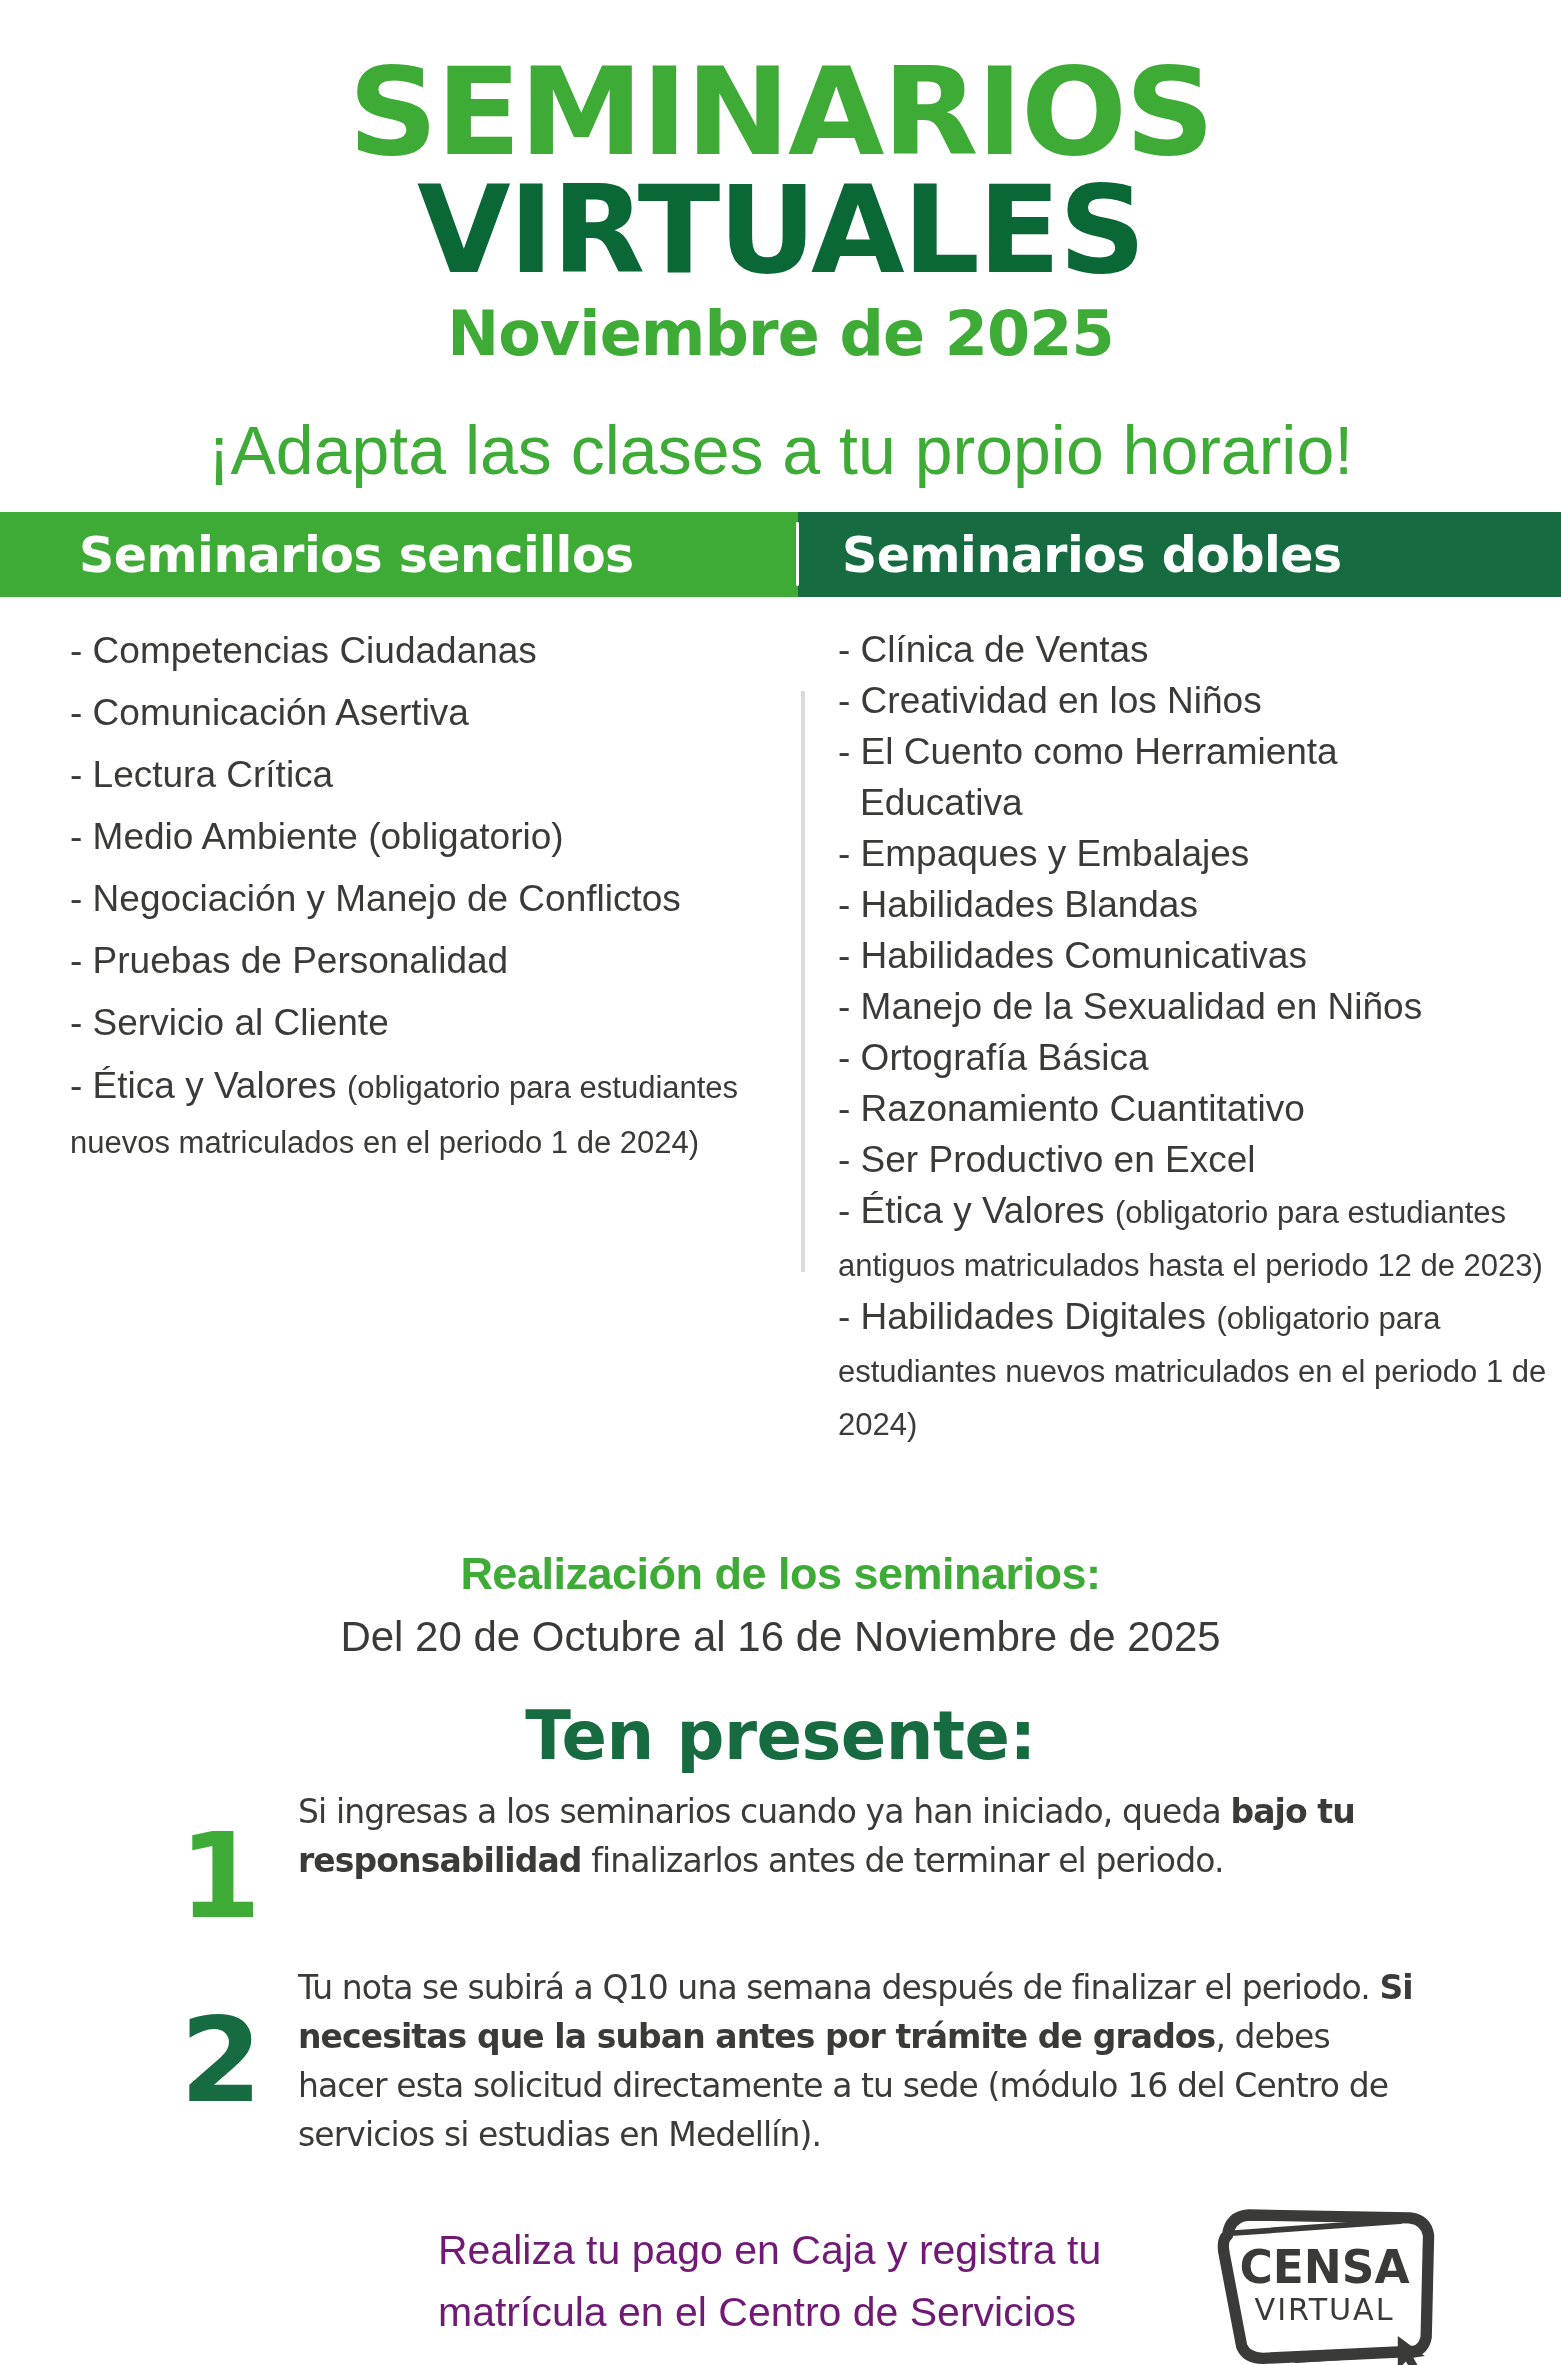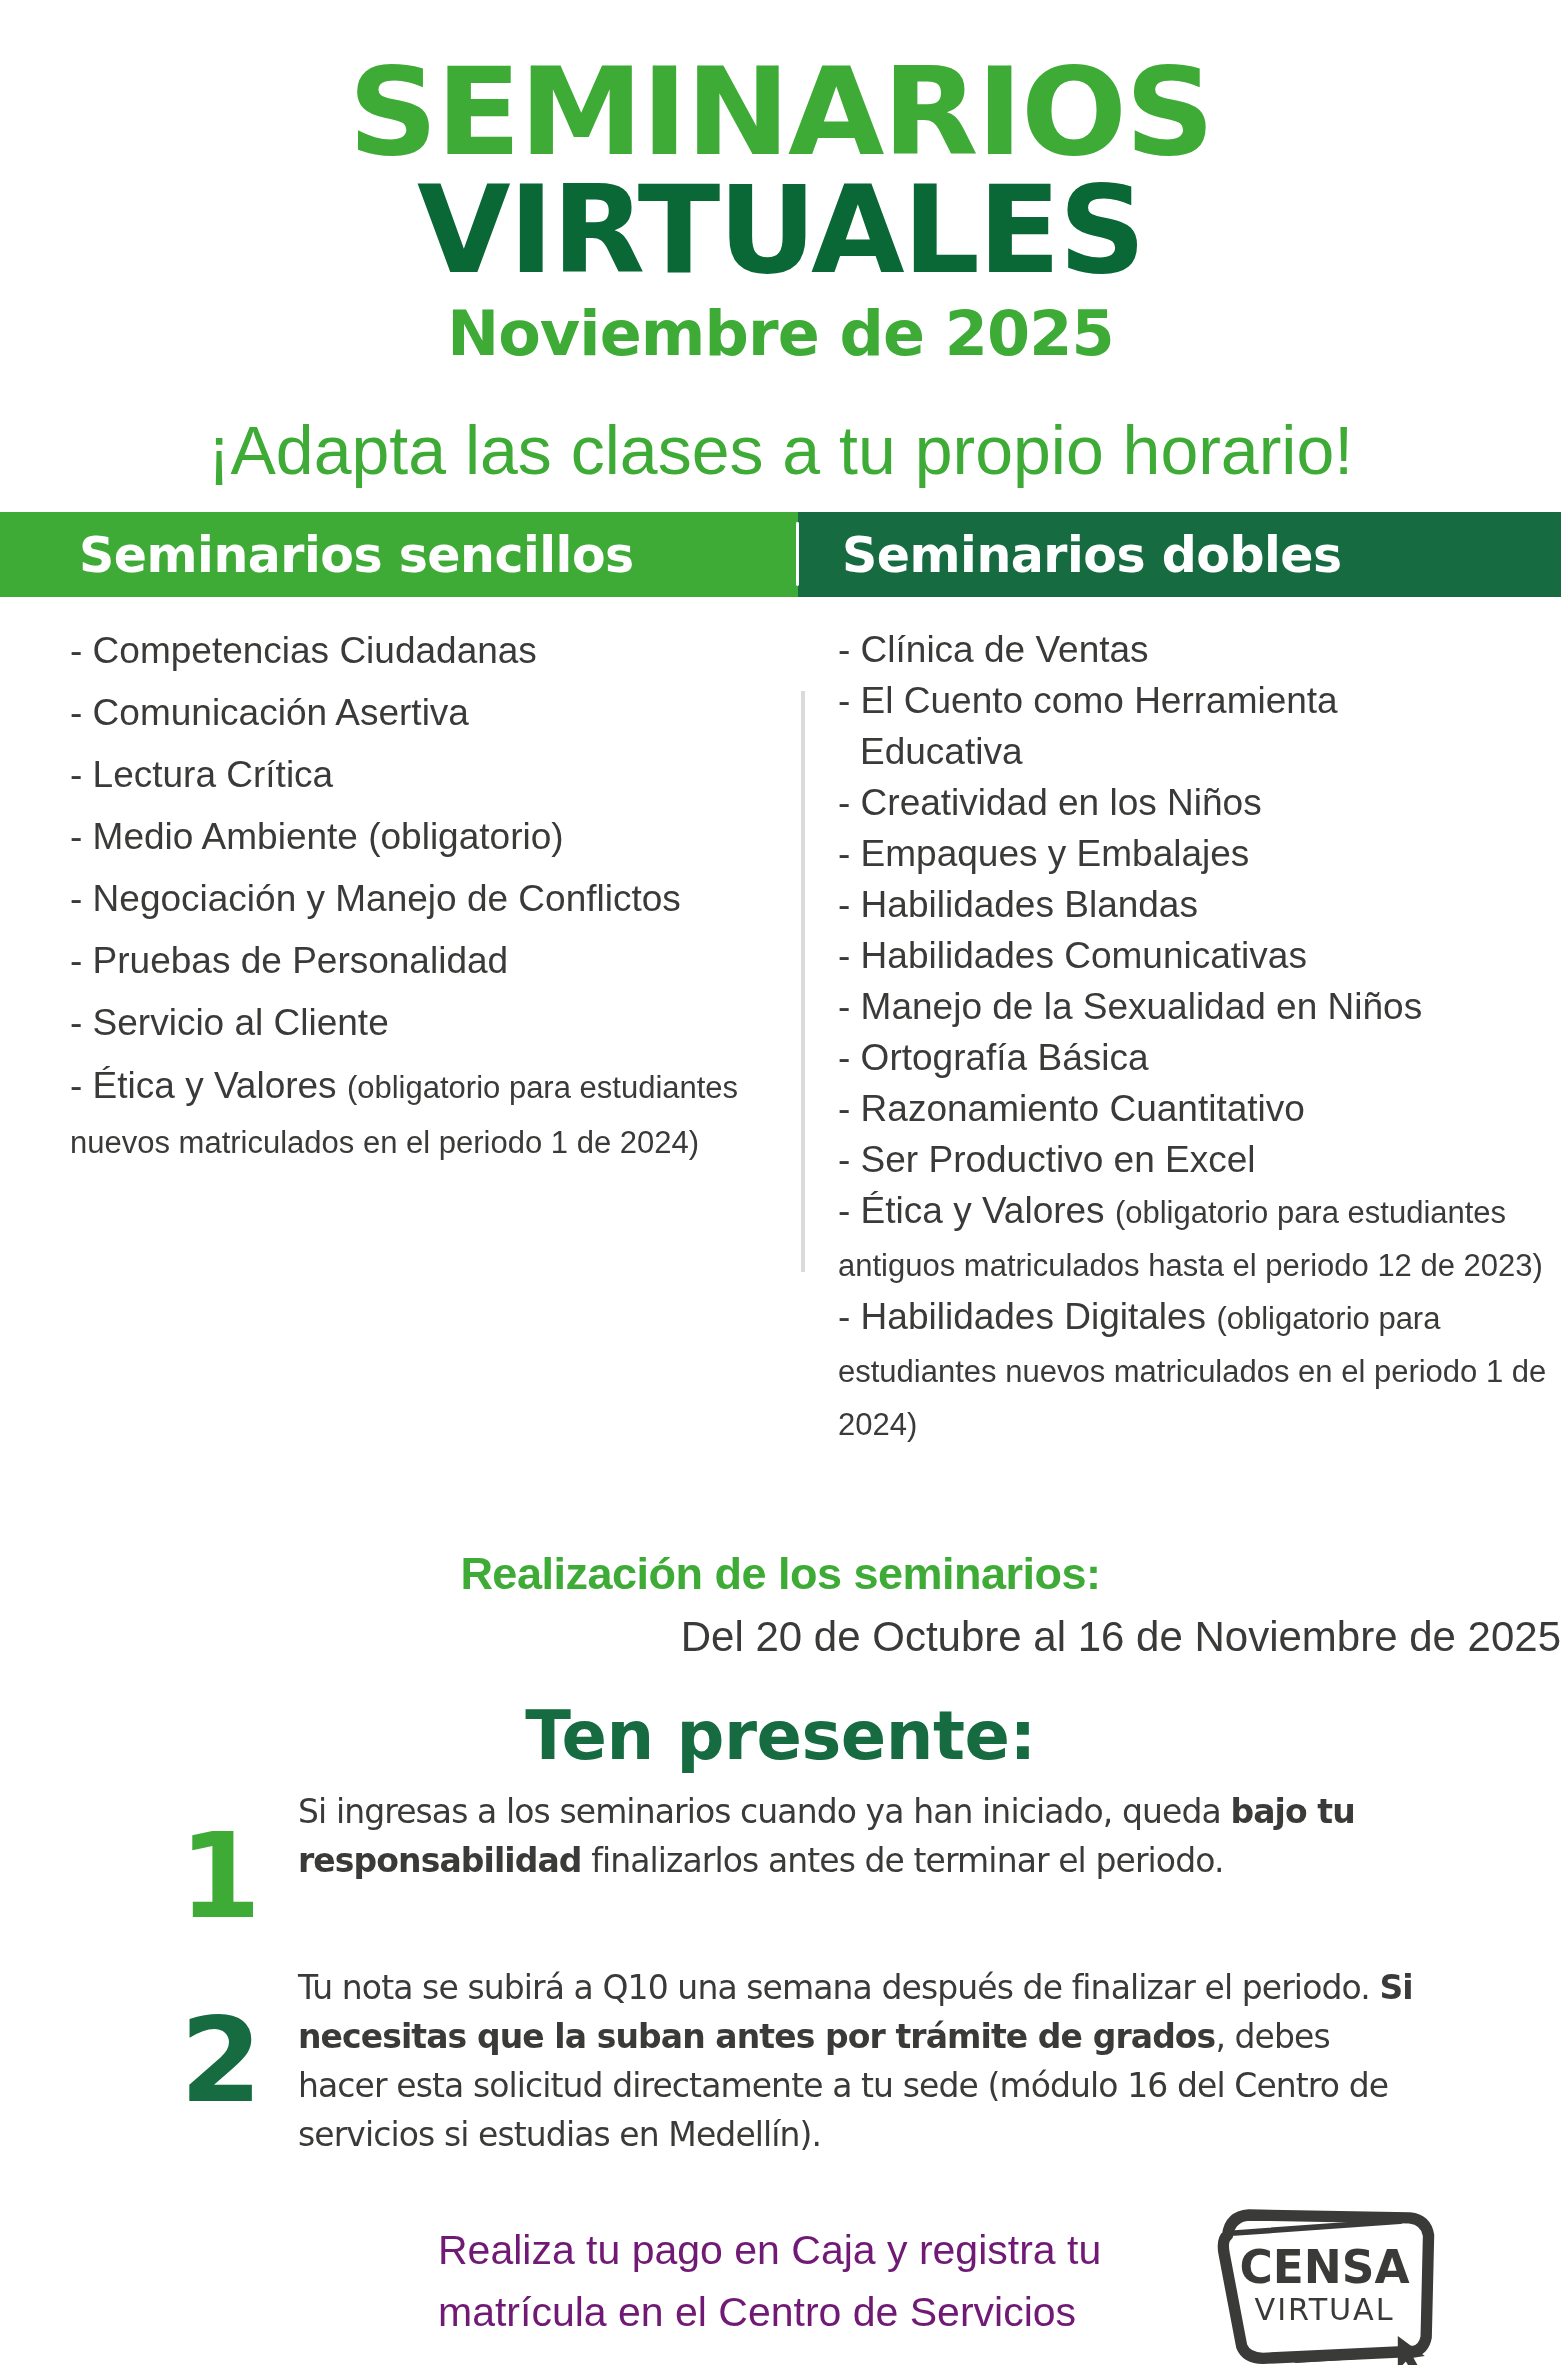--- a/index.html
+++ b/index.html
@@ -34,21 +34,21 @@
   .list-right { left: 838px; top: 624px; width: 710px; }
   .list li { font-size: 37px; line-height: 62px; }
   .list-right li { line-height: 51px; }
   .list .note { font-size: 31px; }
   .list-left li.wrap { line-height: 53px; }
   .list-right li.wrap { line-height: 51px; }
   .indent { padding-left: 22px; display: block; }
 
   .real-title { position: absolute; left: 0; width: 1561px; top: 1551px; text-align: center;
     font-family: Liberation Sans, sans-serif; font-weight: bold; font-size: 45px; line-height: 1; color: #3fab37; letter-spacing: -0.5px; }
-  .real-date { position: absolute; left: 0; width: 1561px; top: 1616px; text-align: right;
+  .real-date { position: absolute; left: 0; width: 1561px; top: 1616px; text-align: center;
     font-family: "Liberation Sans", sans-serif; font-size: 42px; line-height: 1; color: #3a3a39; }
   .ten-title { position: absolute; left: 0; width: 1561px; top: 1703px; text-align: center;
     font-family: "DejaVu Sans", sans-serif; font-weight: bold; font-size: 67px; line-height: 1; color: #176b41; letter-spacing: -0.5px; }
 
   .num { position: absolute; font-family: "DejaVu Sans", sans-serif; font-weight: bold; line-height: 1; }
   .num-1 { left: 179px; top: 1817px; font-size: 118px; color: #3fab37; }
   .num-2 { left: 180px; top: 2001px; font-size: 118px; color: #176b41; }
 
   .para { position: absolute; font-family: "DejaVu Sans", sans-serif; font-size: 33px; color: #3a3a39; letter-spacing: -0.9px; }
   .para b { font-weight: bold; }
@@ -83,22 +83,22 @@
   <li><span>- Lectura Crítica</span></li>
   <li><span>- Medio Ambiente (obligatorio)</span></li>
   <li><span>- Negociación y Manejo de Conflictos</span></li>
   <li><span>- Pruebas de Personalidad</span></li>
   <li><span>- Servicio al Cliente</span></li>
   <li class="wrap" style="margin-top:4.7px;"><span>- Ética y Valores</span> <span class="note">(obligatorio para estudiantes nuevos matriculados en el periodo 1 de 2024)</span></li>
 </ul>
 
 <ul class="list list-right">
   <li><span>- Clínica de Ventas</span></li>
+  <li><span>- Creatividad en los Niños</span></li>
   <li><span>- El Cuento como Herramienta</span><span class="indent">Educativa</span></li>
-  <li><span>- Creatividad en los Niños</span></li>
   <li><span>- Empaques y Embalajes</span></li>
   <li><span>- Habilidades Blandas</span></li>
   <li><span>- Habilidades Comunicativas</span></li>
   <li><span>- Manejo de la Sexualidad en Niños</span></li>
   <li><span>- Ortografía Básica</span></li>
   <li><span>- Razonamiento Cuantitativo</span></li>
   <li><span>- Ser Productivo en Excel</span></li>
   <li class="wrap"><span>- Ética y Valores</span> <span class="note">(obligatorio para estudiantes antiguos matriculados hasta el periodo 12 de 2023)</span></li>
   <li class="wrap"><span>- Habilidades Digitales</span> <span class="note">(obligatorio para estudiantes nuevos matriculados en el periodo 1 de 2024)</span></li>
 </ul>

